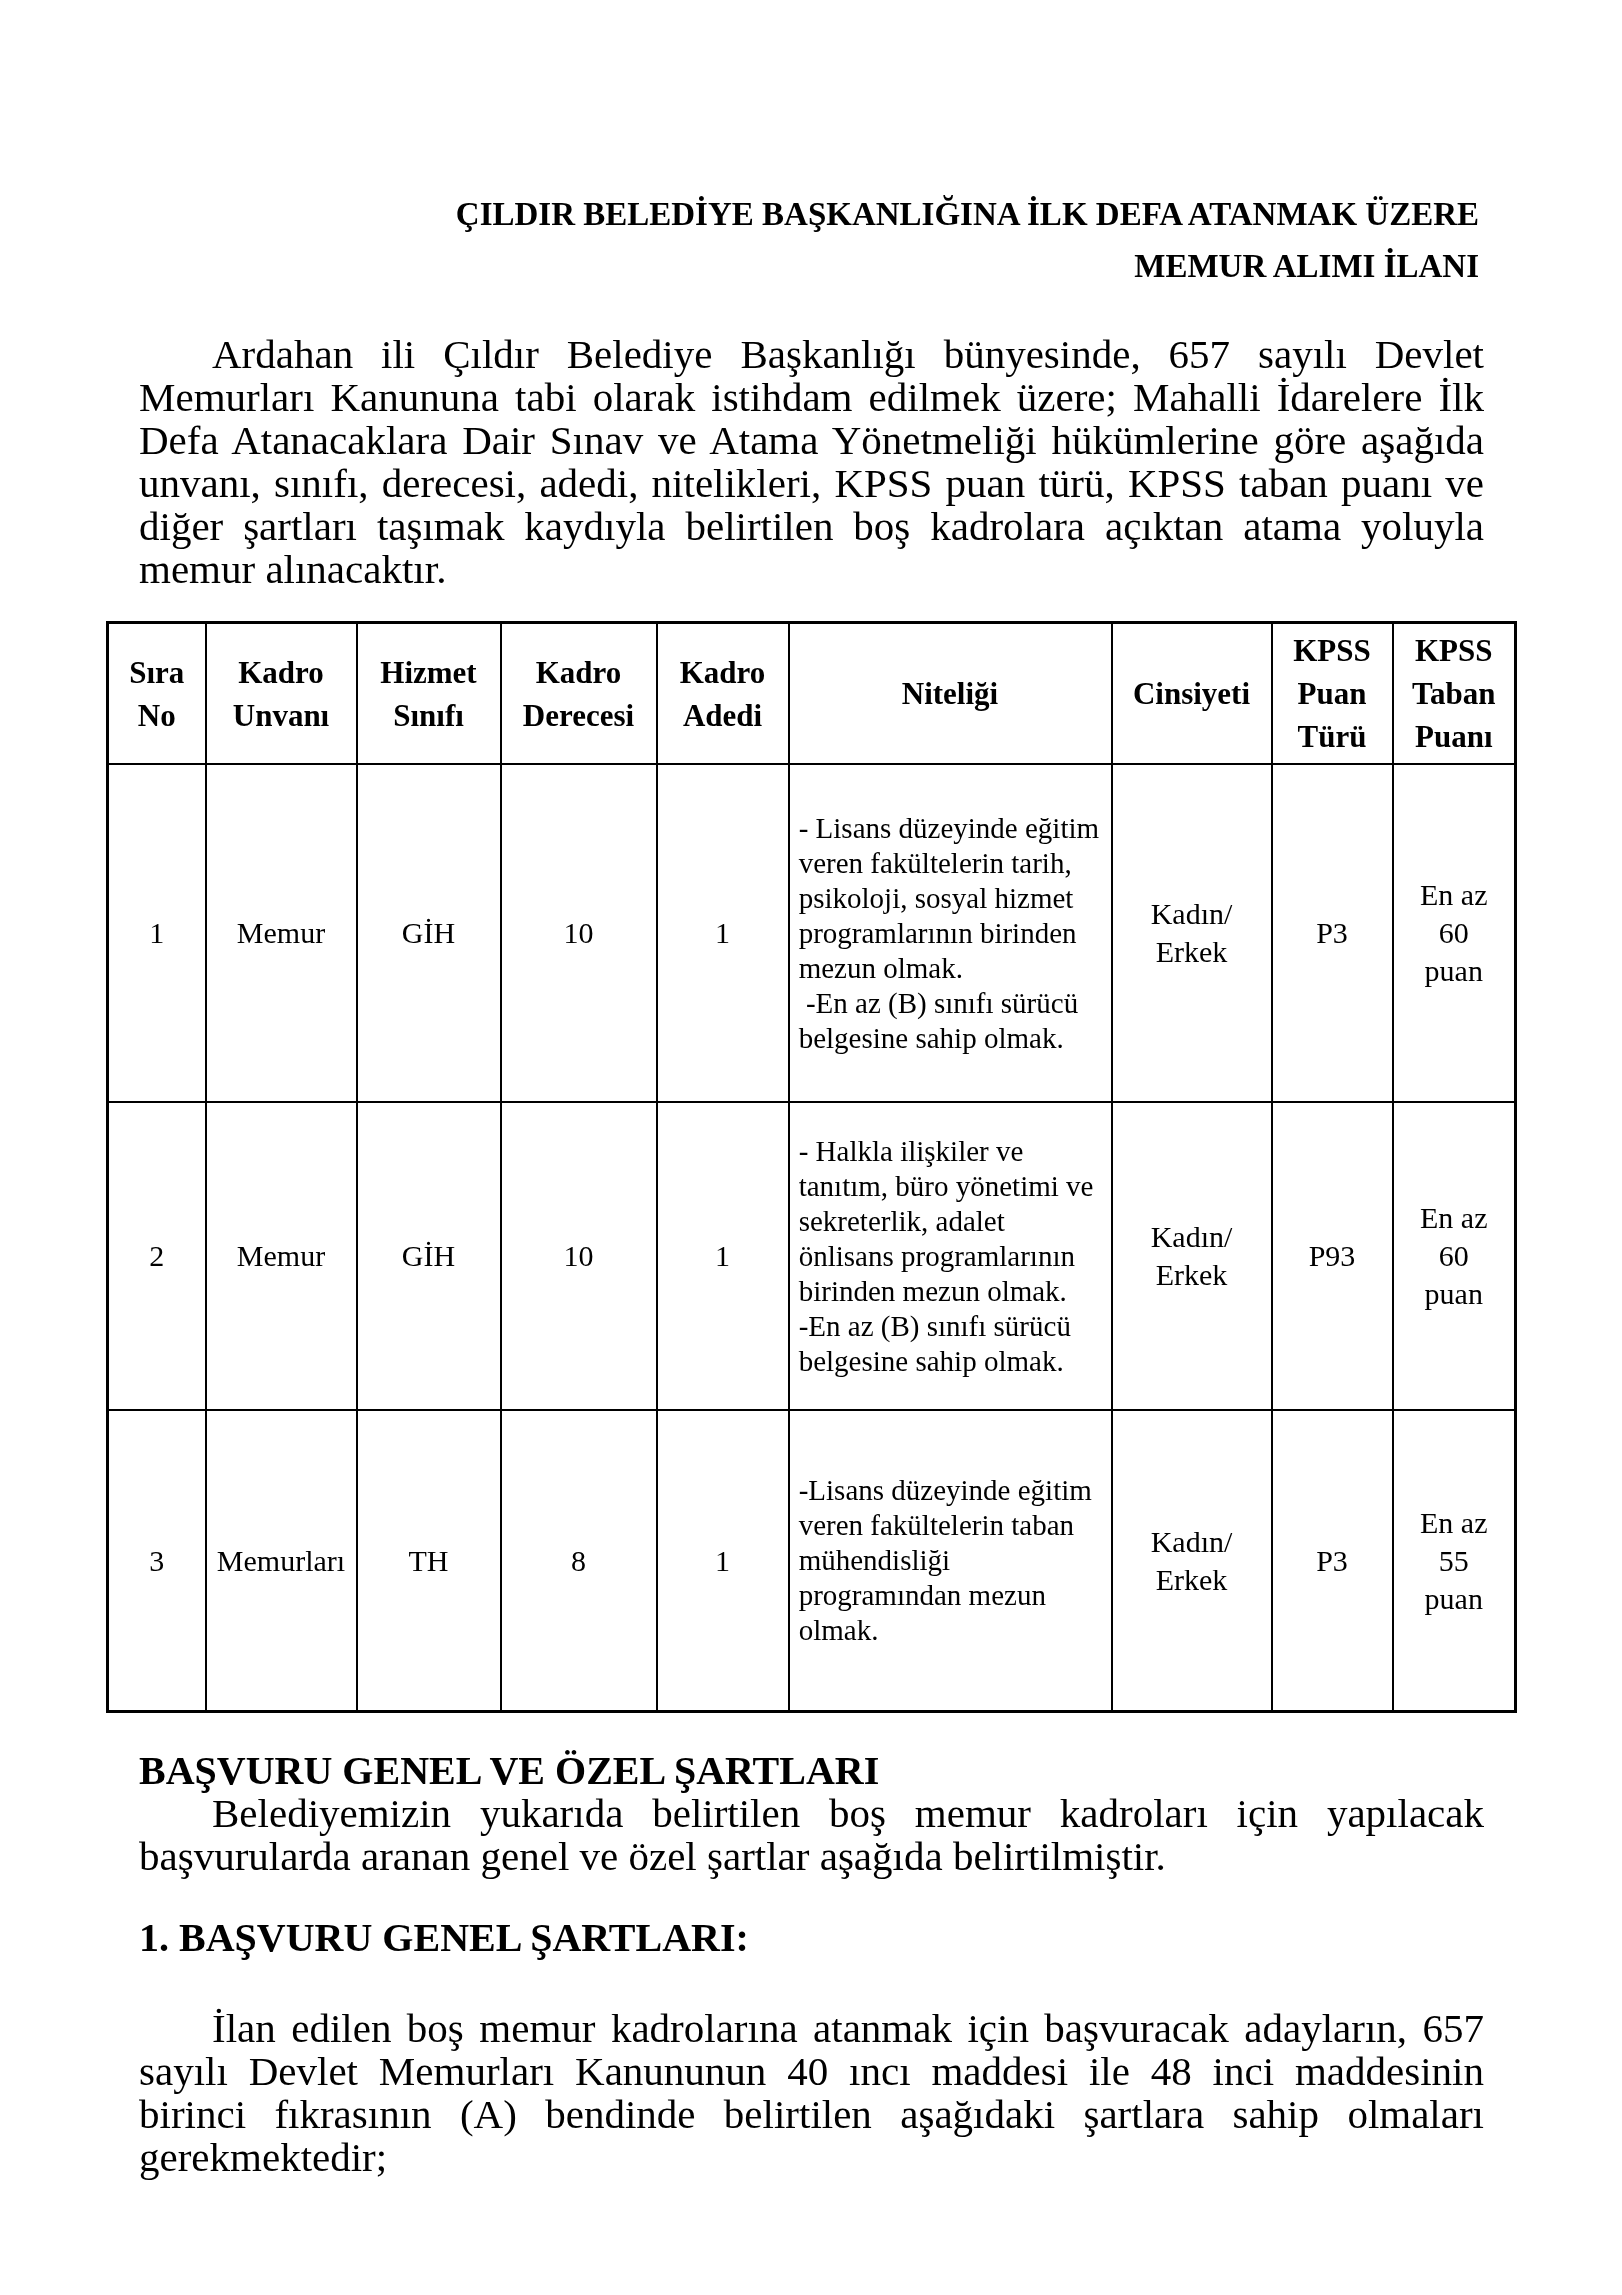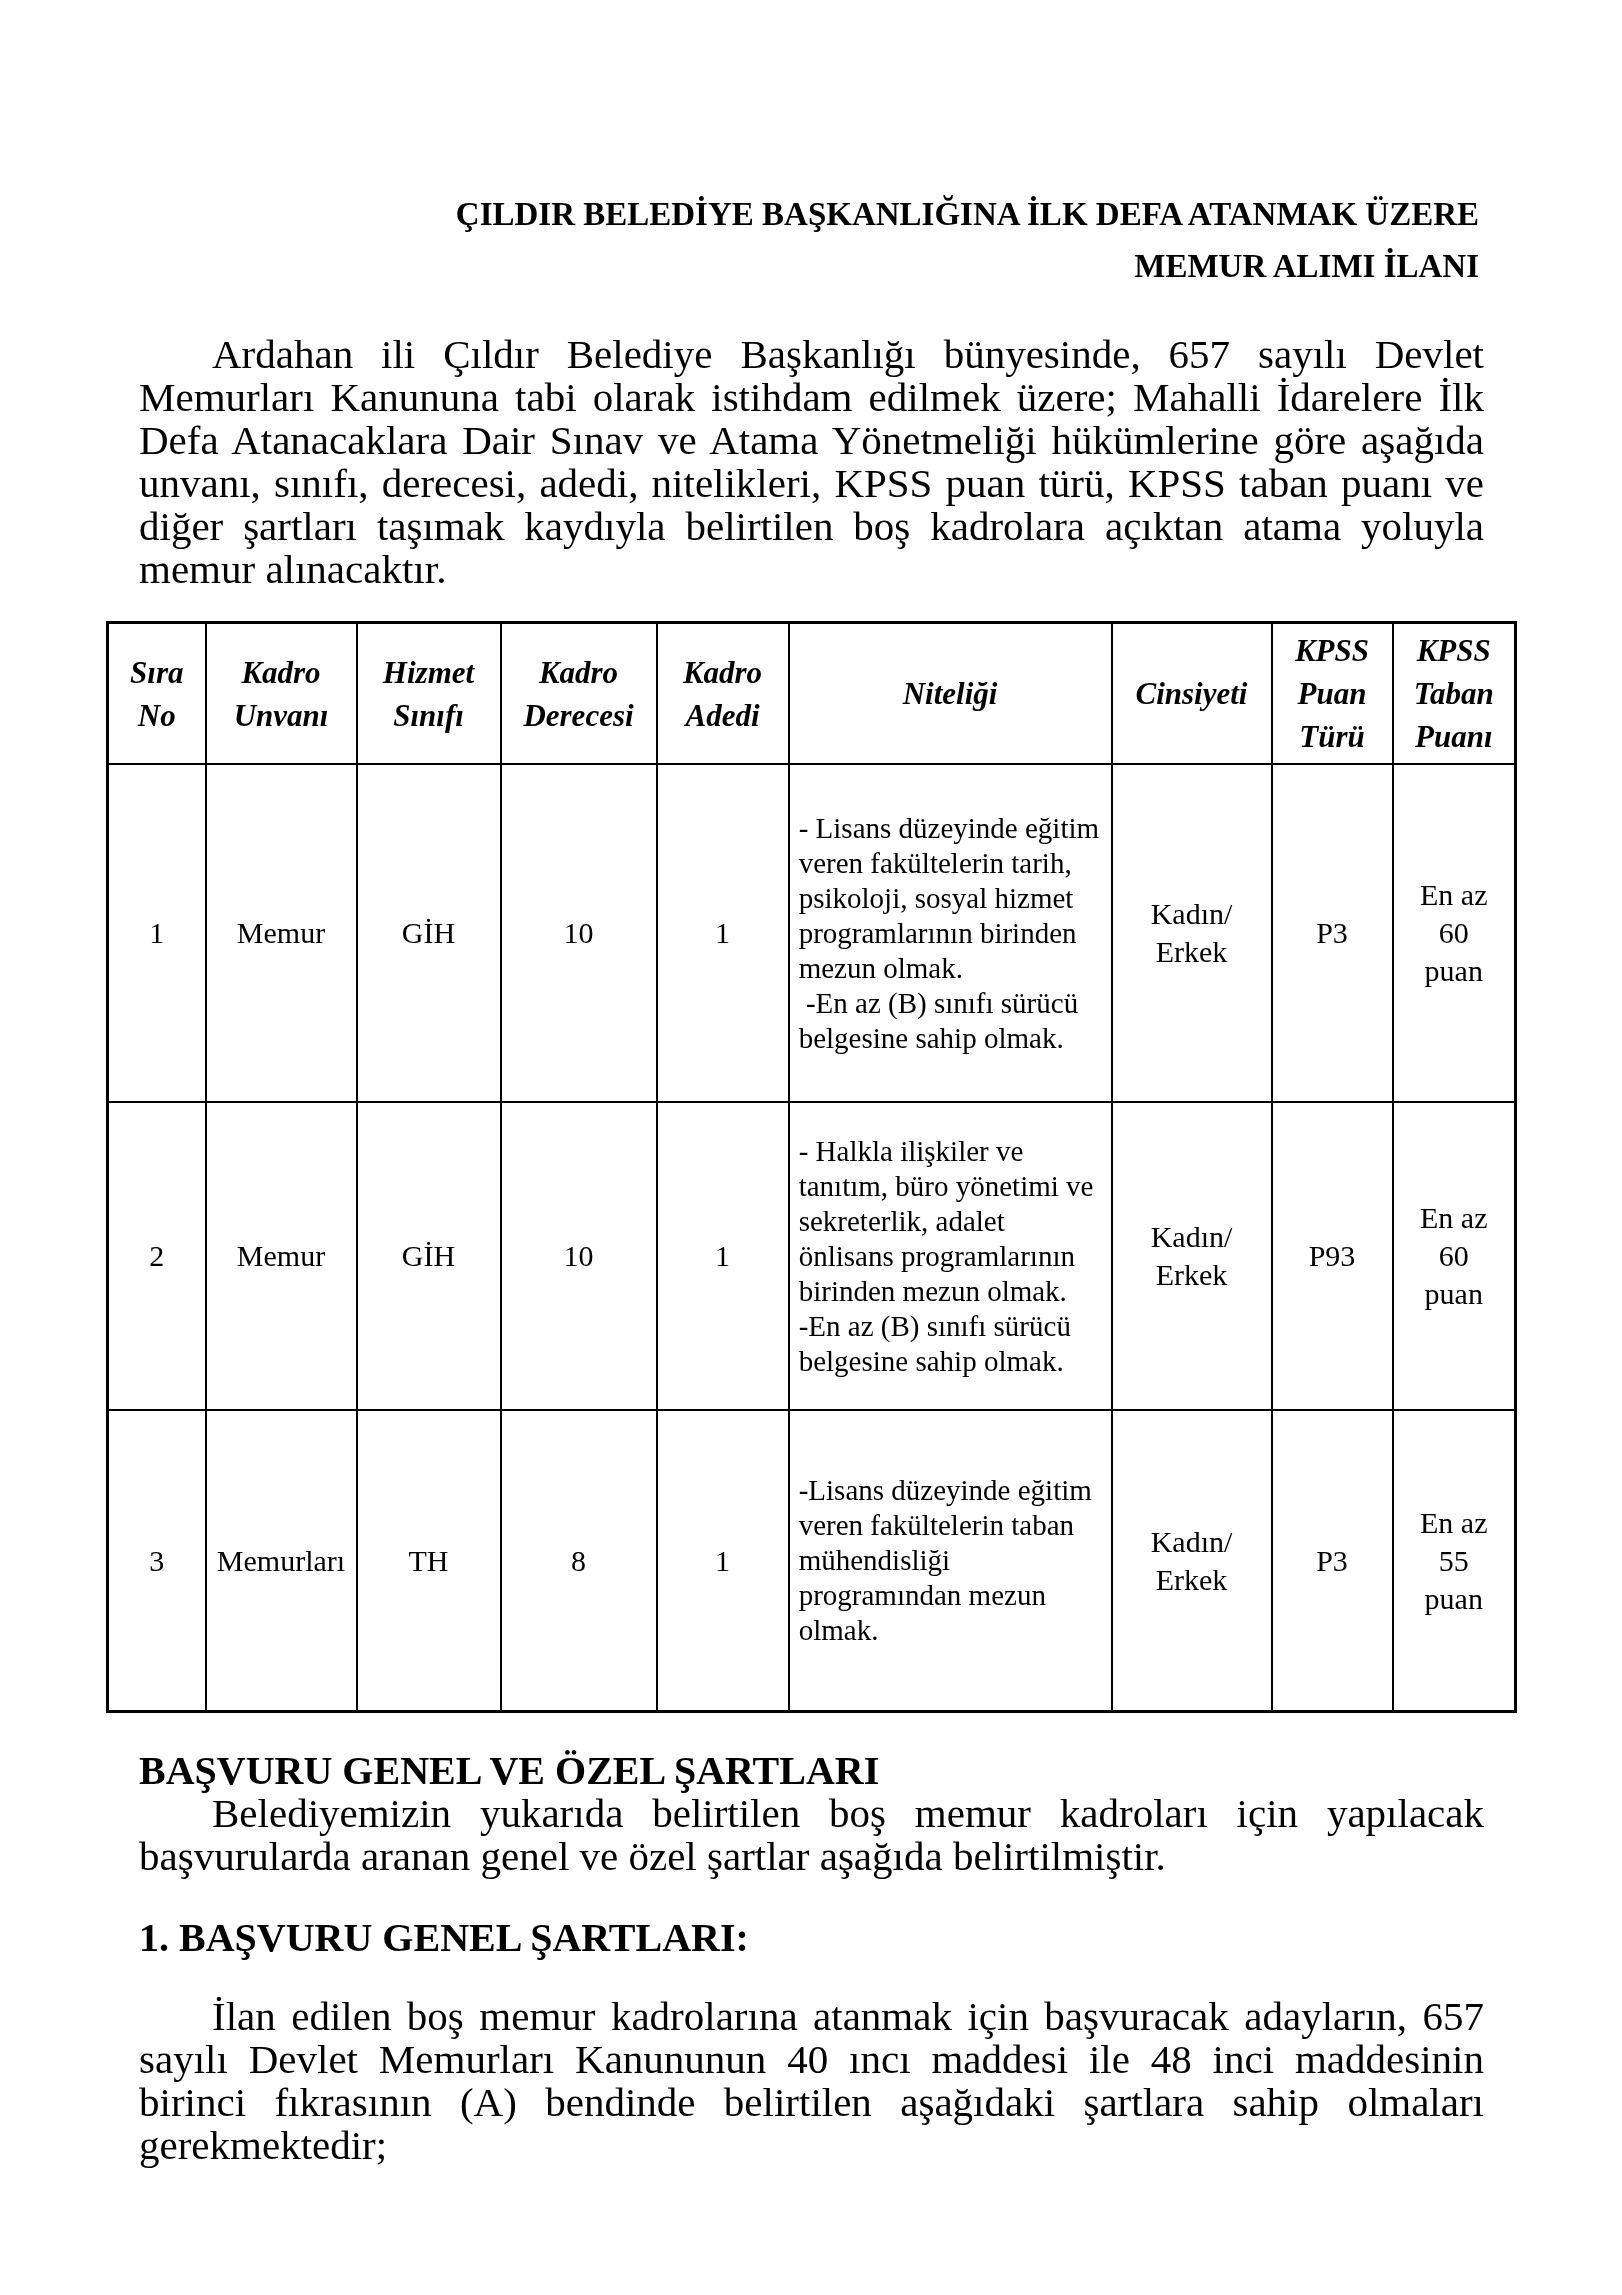--- a/index.html
+++ b/index.html
@@ -41,21 +41,21 @@
     overflow: hidden;
   }
   table.positions th {
     font-size: 31px;
     font-weight: bold;
     text-align: center;
     vertical-align: middle;
     line-height: 43px;
     padding: 5.2px 3.9px;
   }
-  table.positions thead tr { height: 103px; font-style: italic; }
+  table.positions thead tr { height: 103px; }
   table.positions td {
     font-size: 30px;
     text-align: center;
     vertical-align: middle;
     line-height: 38px;
     padding: 6.5px 5.2px;
     margin-top: 12px;
   }
   table.positions td.niteligi {
     text-align: left;
@@ -69,21 +69,21 @@
   tr.r3 { height: 301px; }
   .section-heading {
     margin: 0 139px;
     font-size: 40px;
     font-weight: bold;
     line-height: 42px;
   }
   .section-heading.first { margin-top: 37px; }
   .para.mid { }
   .section-heading.second { margin-top: 39px; }
-  .para.last { margin-top: 36px; }
+  .para.last { margin-top: 48px; }
 </style>
 </head>
 <body>
 
 <div class="doc-title">
   <div>ÇILDIR BELEDİYE BAŞKANLIĞINA İLK DEFA ATANMAK ÜZERE</div>
   <div>MEMUR ALIMI İLANI</div>
 </div>
 
 <p class="para intro">Ardahan ili Çıldır Belediye Başkanlığı bünyesinde, 657 sayılı Devlet Memurları Kanununa tabi olarak istihdam edilmek üzere; Mahalli İdarelere İlk Defa Atanacaklara Dair Sınav ve Atama Yönetmeliği hükümlerine göre aşağıda unvanı, sınıfı, derecesi, adedi, nitelikleri, KPSS puan türü, KPSS taban puanı ve diğer şartları taşımak kaydıyla belirtilen boş kadrolara açıktan atama yoluyla memur alınacaktır.</p>

